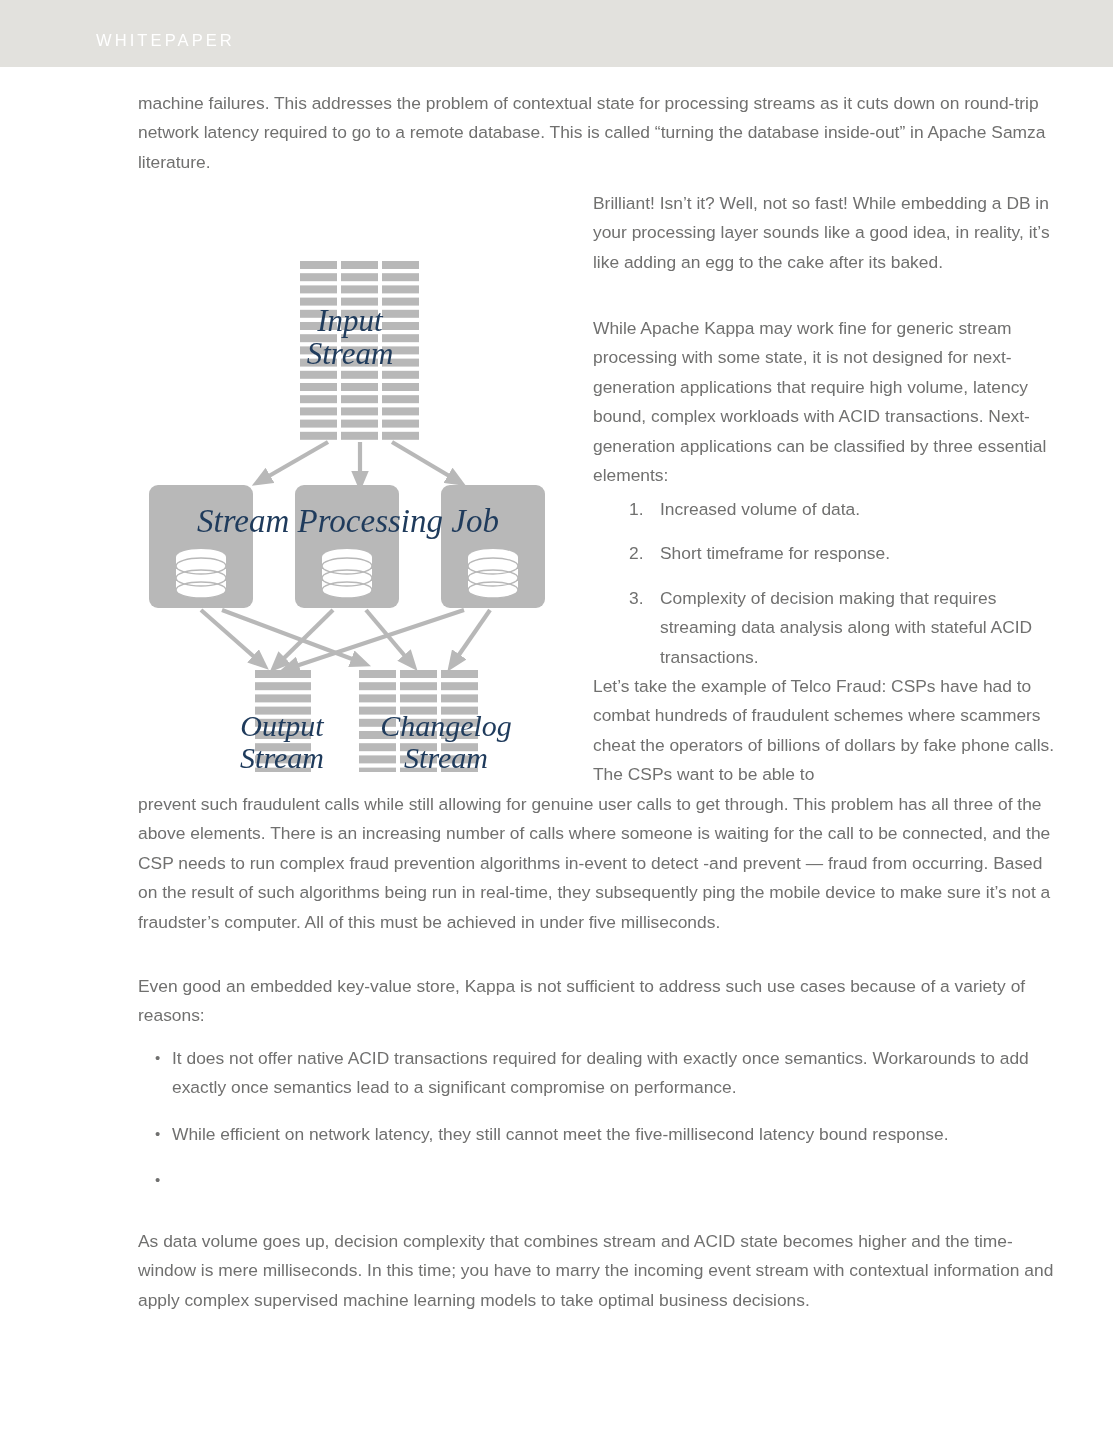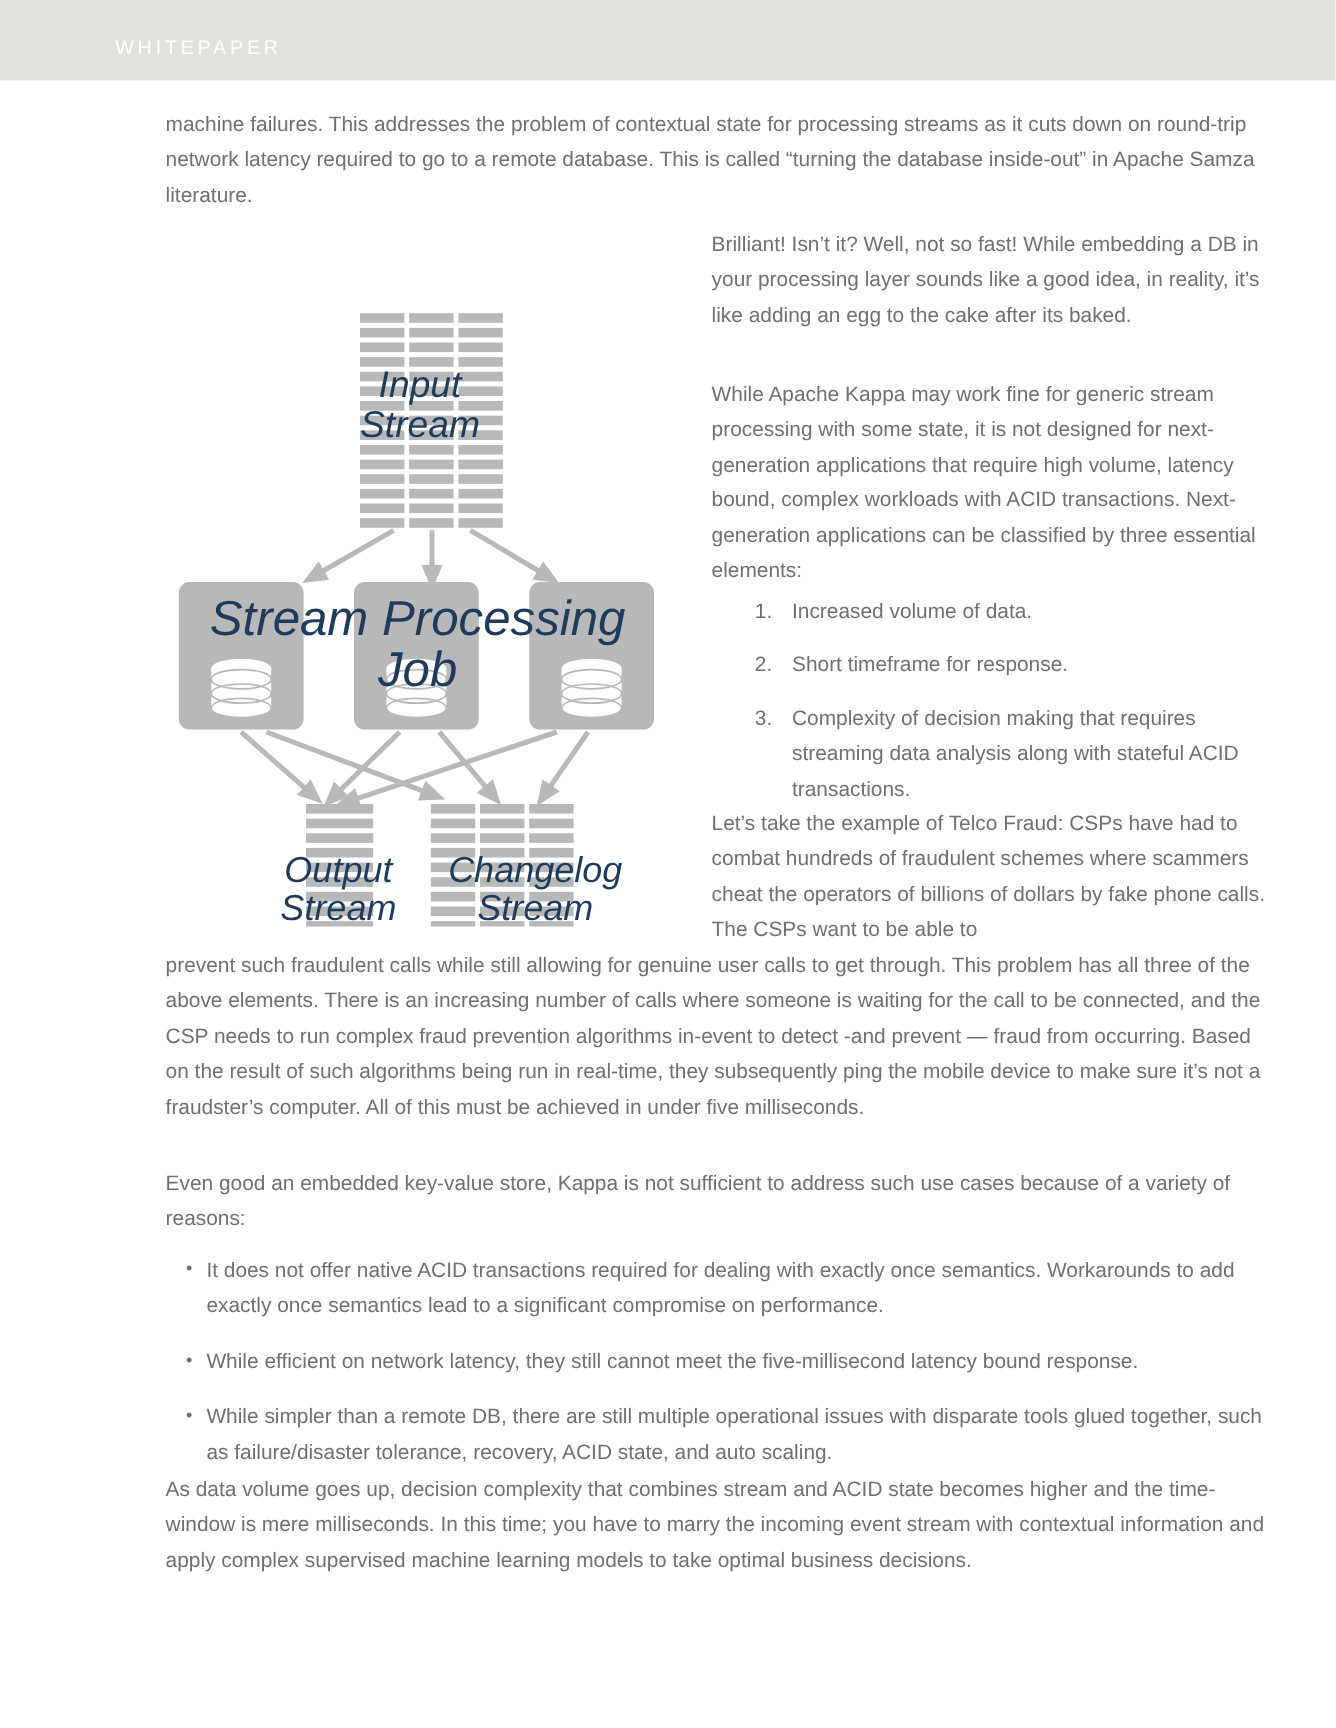--- a/index.html
+++ b/index.html
@@ -129,37 +129,37 @@
     position: absolute;
     left: 94px;
     top: 125px;
     width: 440px;
     height: 580px;
   }
   .diagram svg { display: block; }
   .diag-label {
     position: absolute;
     color: #1f3b5c;
-    font-family: Liberation Sans, sans-serif;
+    font-family: Liberation Serif, serif;
     font-style: italic;
     font-weight: 400;
     text-align: center;
     white-space: pre-line;
     line-height: 1.06em;
     pointer-events: none;
   }
   #label-input-stream {
     left: 132px; top: 113px;
     width: 160px;
     font-size: 31px;
   }
   #label-spj {
-    left: 0px; top: 302px;
+    left: 0px; top: 312px;
     width: 420px;
-    font-size: 41px;
+    font-size: 33px;
   }
   #label-output-stream {
     left: 72px; top: 518px;
     width: 144px;
     font-size: 30px;
   }
   #label-changelog-stream {
     left: 224px; top: 518px;
     width: 168px;
     font-size: 30px;
@@ -411,21 +411,20 @@
     <li>
       <span class="dot">•</span>
       <span>It does not offer native ACID transactions required for dealing with exactly once semantics. Workarounds to add exactly once semantics lead to a significant compromise on performance.</span>
     </li>
     <li>
       <span class="dot">•</span>
       <span>While efficient on network latency, they still cannot meet the five-millisecond latency bound response.</span>
     </li>
     <li>
       <span class="dot">•</span>
-      <span>While simpler than a remote DB, there are still multiple operational issues with disparate tools glued together, such as failure/disaster tolerance, recovery, ACID state, and auto scaling.</span>
     </li>
   </ul>
 
   <div class="para col-left-wide" style="top:1160px;">As data volume goes up, decision complexity that combines stream and ACID state becomes higher and the time-window is  mere milliseconds. In this time; you have to marry the incoming event stream with contextual information and apply complex supervised machine learning models to take optimal business decisions.</div>
 
   <div class="footer">
     <div class="page-num">3</div>
     <div class="footer-title">THE EVOLUTION OF SMART STREAM PROCESSING ARCHITECTURE</div>
   </div>
 

